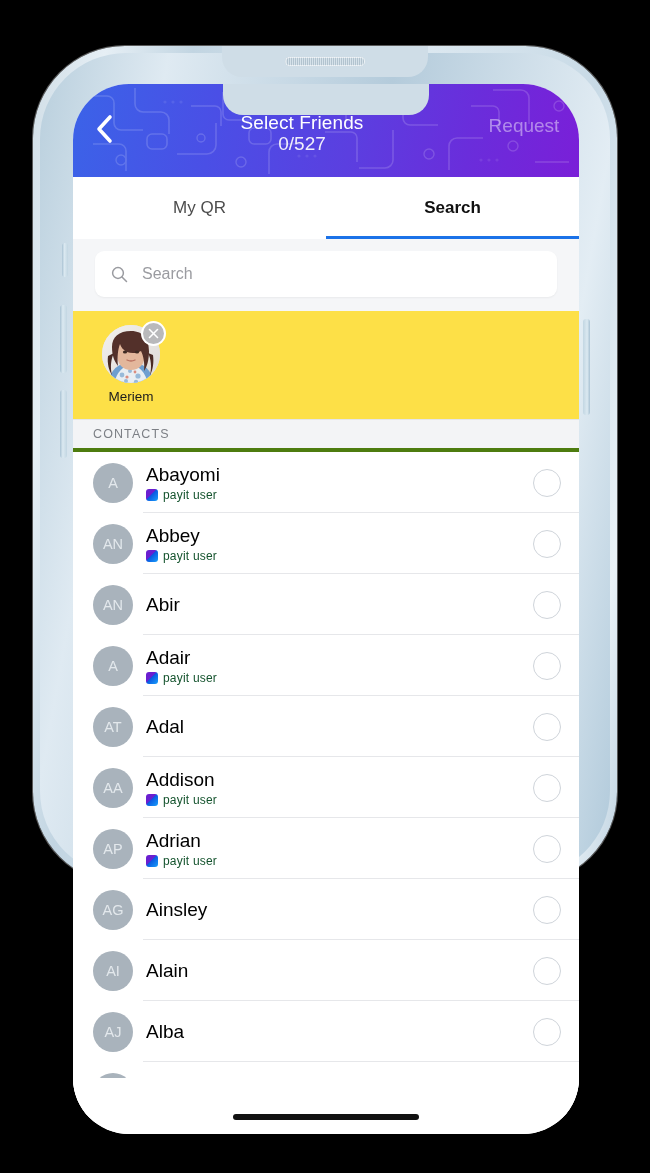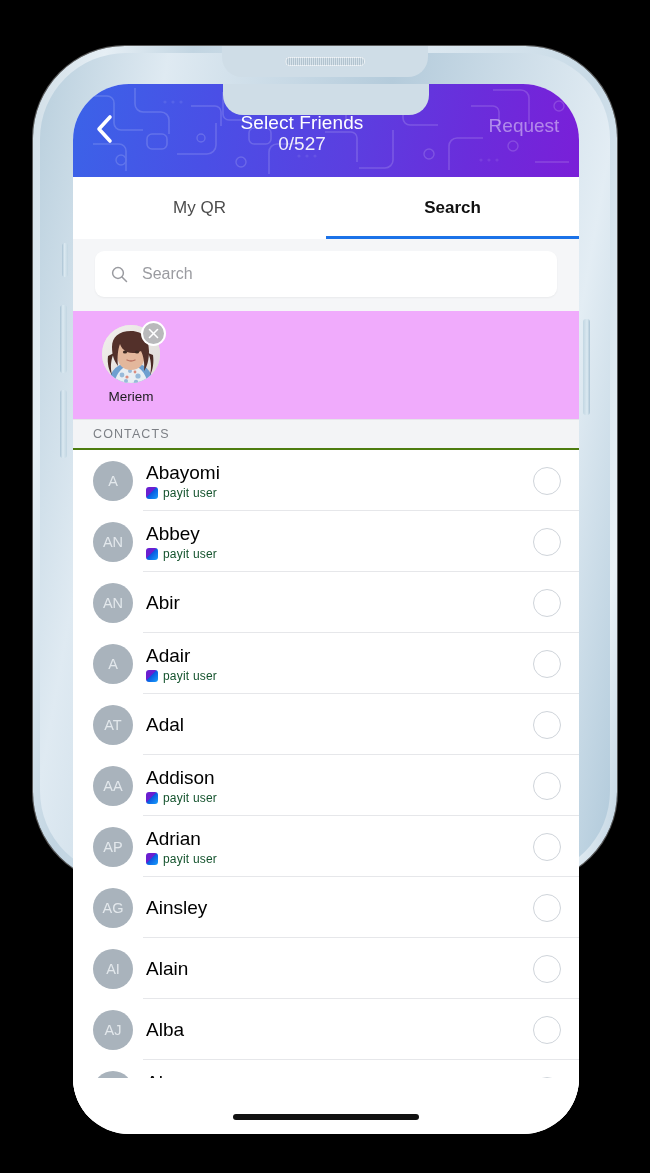--- a/index.html
+++ b/index.html
@@ -76,36 +76,36 @@
 
   
   .search-wrap{background:#f5f6f8;padding:12px 22px 14px 22px;}
   .search-box{height:46px;background:#fff;border-radius:9px;display:flex;align-items:center;
     padding:0 16px;box-shadow:0 1px 2px rgba(0,0,0,.05);}
   .search-input{border:none;outline:none;flex:1;font-size:16px;color:#2b2b2b;
     font-family:"Liberation Sans",sans-serif;background:transparent;margin-left:12px;}
   .search-input::placeholder{color:#9a9ba0;}
 
   
-  .chips{background:#f0abfc;height:108px;padding:14px 0 0 22px;box-sizing:border-box;display:flex;}
+  .chips{background:#fde047;height:108px;padding:14px 0 0 22px;box-sizing:border-box;display:flex;}
   .chip{width:72px;text-align:center;position:relative;cursor:pointer;}
   .chip-photo{
     width:58px;height:58px;border-radius:50%;margin:0 auto;overflow:hidden;position:relative;
     background:#e7e4e2;
   }
   .chip-remove{
     position:absolute;right:3px;top:-2px;width:21px;height:21px;border-radius:50%;
     background:#b9b9bb;display:flex;align-items:center;justify-content:center;
     box-shadow:0 0 0 2px #fff;cursor:pointer;
   }
   .chip-name{font-size:13.5px;color:#1c1c1e;margin-top:6px;}
 
   
   .section-header{background:#f3f4f6;height:28px;display:flex;align-items:center;
-    padding-left:20px;border-top:1px solid #e4e5e8;border-bottom:2px solid #4d7c0f;}
+    padding-left:20px;border-top:1px solid #e4e5e8;border-bottom:4px solid #4d7c0f;}
   .section-header span{font-size:12.5px;color:#7c7f85;letter-spacing:1.1px;}
 
   .list{background:#fff;}
   .row{display:flex;align-items:center;height:61px;padding-left:20px;padding-right:18px;
        position:relative;cursor:pointer;}
   .row:after{content:"";position:absolute;left:70px;right:0;bottom:0;height:1px;background:#e6e7ea;}
   .avatar{width:40px;height:40px;border-radius:50%;background:#a9b3bc;color:#e3e8ec;
     display:flex;align-items:center;justify-content:center;font-size:14.5px;flex:none;}
   .row-body{flex:1;margin-left:13px;min-width:0;}
   .row-name{font-size:19px;color:#000000;line-height:22px;}

